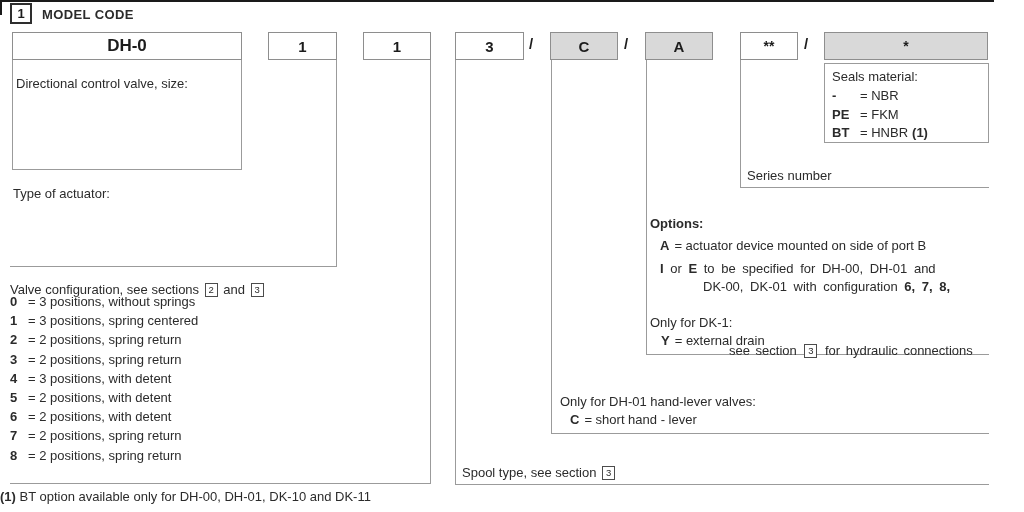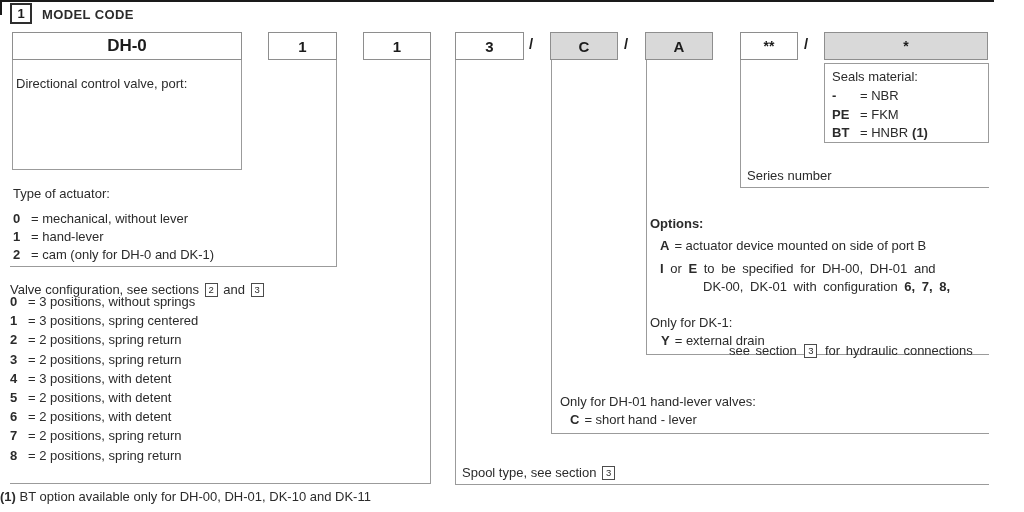--- a/index.html
+++ b/index.html
@@ -64,28 +64,23 @@
   <div class="vl" style="left:551px;top:60px;height:374px;"></div>
   <div class="hl" style="left:551px;top:433px;width:438px;"></div>
 
   <div class="vl" style="left:646px;top:60px;height:295px;"></div>
   <div class="hl" style="left:646px;top:354px;width:343px;"></div>
 
   <div class="vl" style="left:740px;top:60px;height:128px;"></div>
   <div class="hl" style="left:740px;top:187px;width:249px;"></div>
 
   <div class="outline-box" style="left:12px;top:60px;width:230px;height:110px;border-left:1px solid #9b9b9b;border-right:1px solid #9b9b9b;border-bottom:1px solid #9b9b9b;"></div>
-  <div class="txt" style="left:16px;top:76px;">Directional control valve, port:</div>
+  <div class="txt" style="left:16px;top:76px;">Directional control valve, size:</div>
 
   <div class="txt" style="left:13px;top:186px;">Type of actuator:</div>
-  <div class="txt rows" style="left:13px;top:210px;line-height:18px;">
-    <div><span class="code w18">0</span><span>= mechanical, without lever</span></div>
-    <div><span class="code w18">1</span><span>= hand-lever</span></div>
-    <div><span class="code w18">2</span><span>= cam (only for DH-0 and DK-1)</span></div>
-  </div>
 
   <div class="txt" style="left:10px;top:282px;">
     <span>Valve configuration, see sections </span><span class="secnum">2</span><span> and </span><span class="secnum">3</span>
   </div>
   <div class="txt rows" style="left:10px;top:292px;line-height:19.2px;">
     <div><span class="code w18">0</span><span>= 3 positions, without springs</span></div>
     <div><span class="code w18">1</span><span>= 3 positions, spring centered</span></div>
     <div><span class="code w18">2</span><span>= 2 positions, spring return</span></div>
     <div><span class="code w18">3</span><span>= 2 positions, spring return</span></div>
     <div><span class="code w18">4</span><span>= 3 positions, with detent</span></div>

